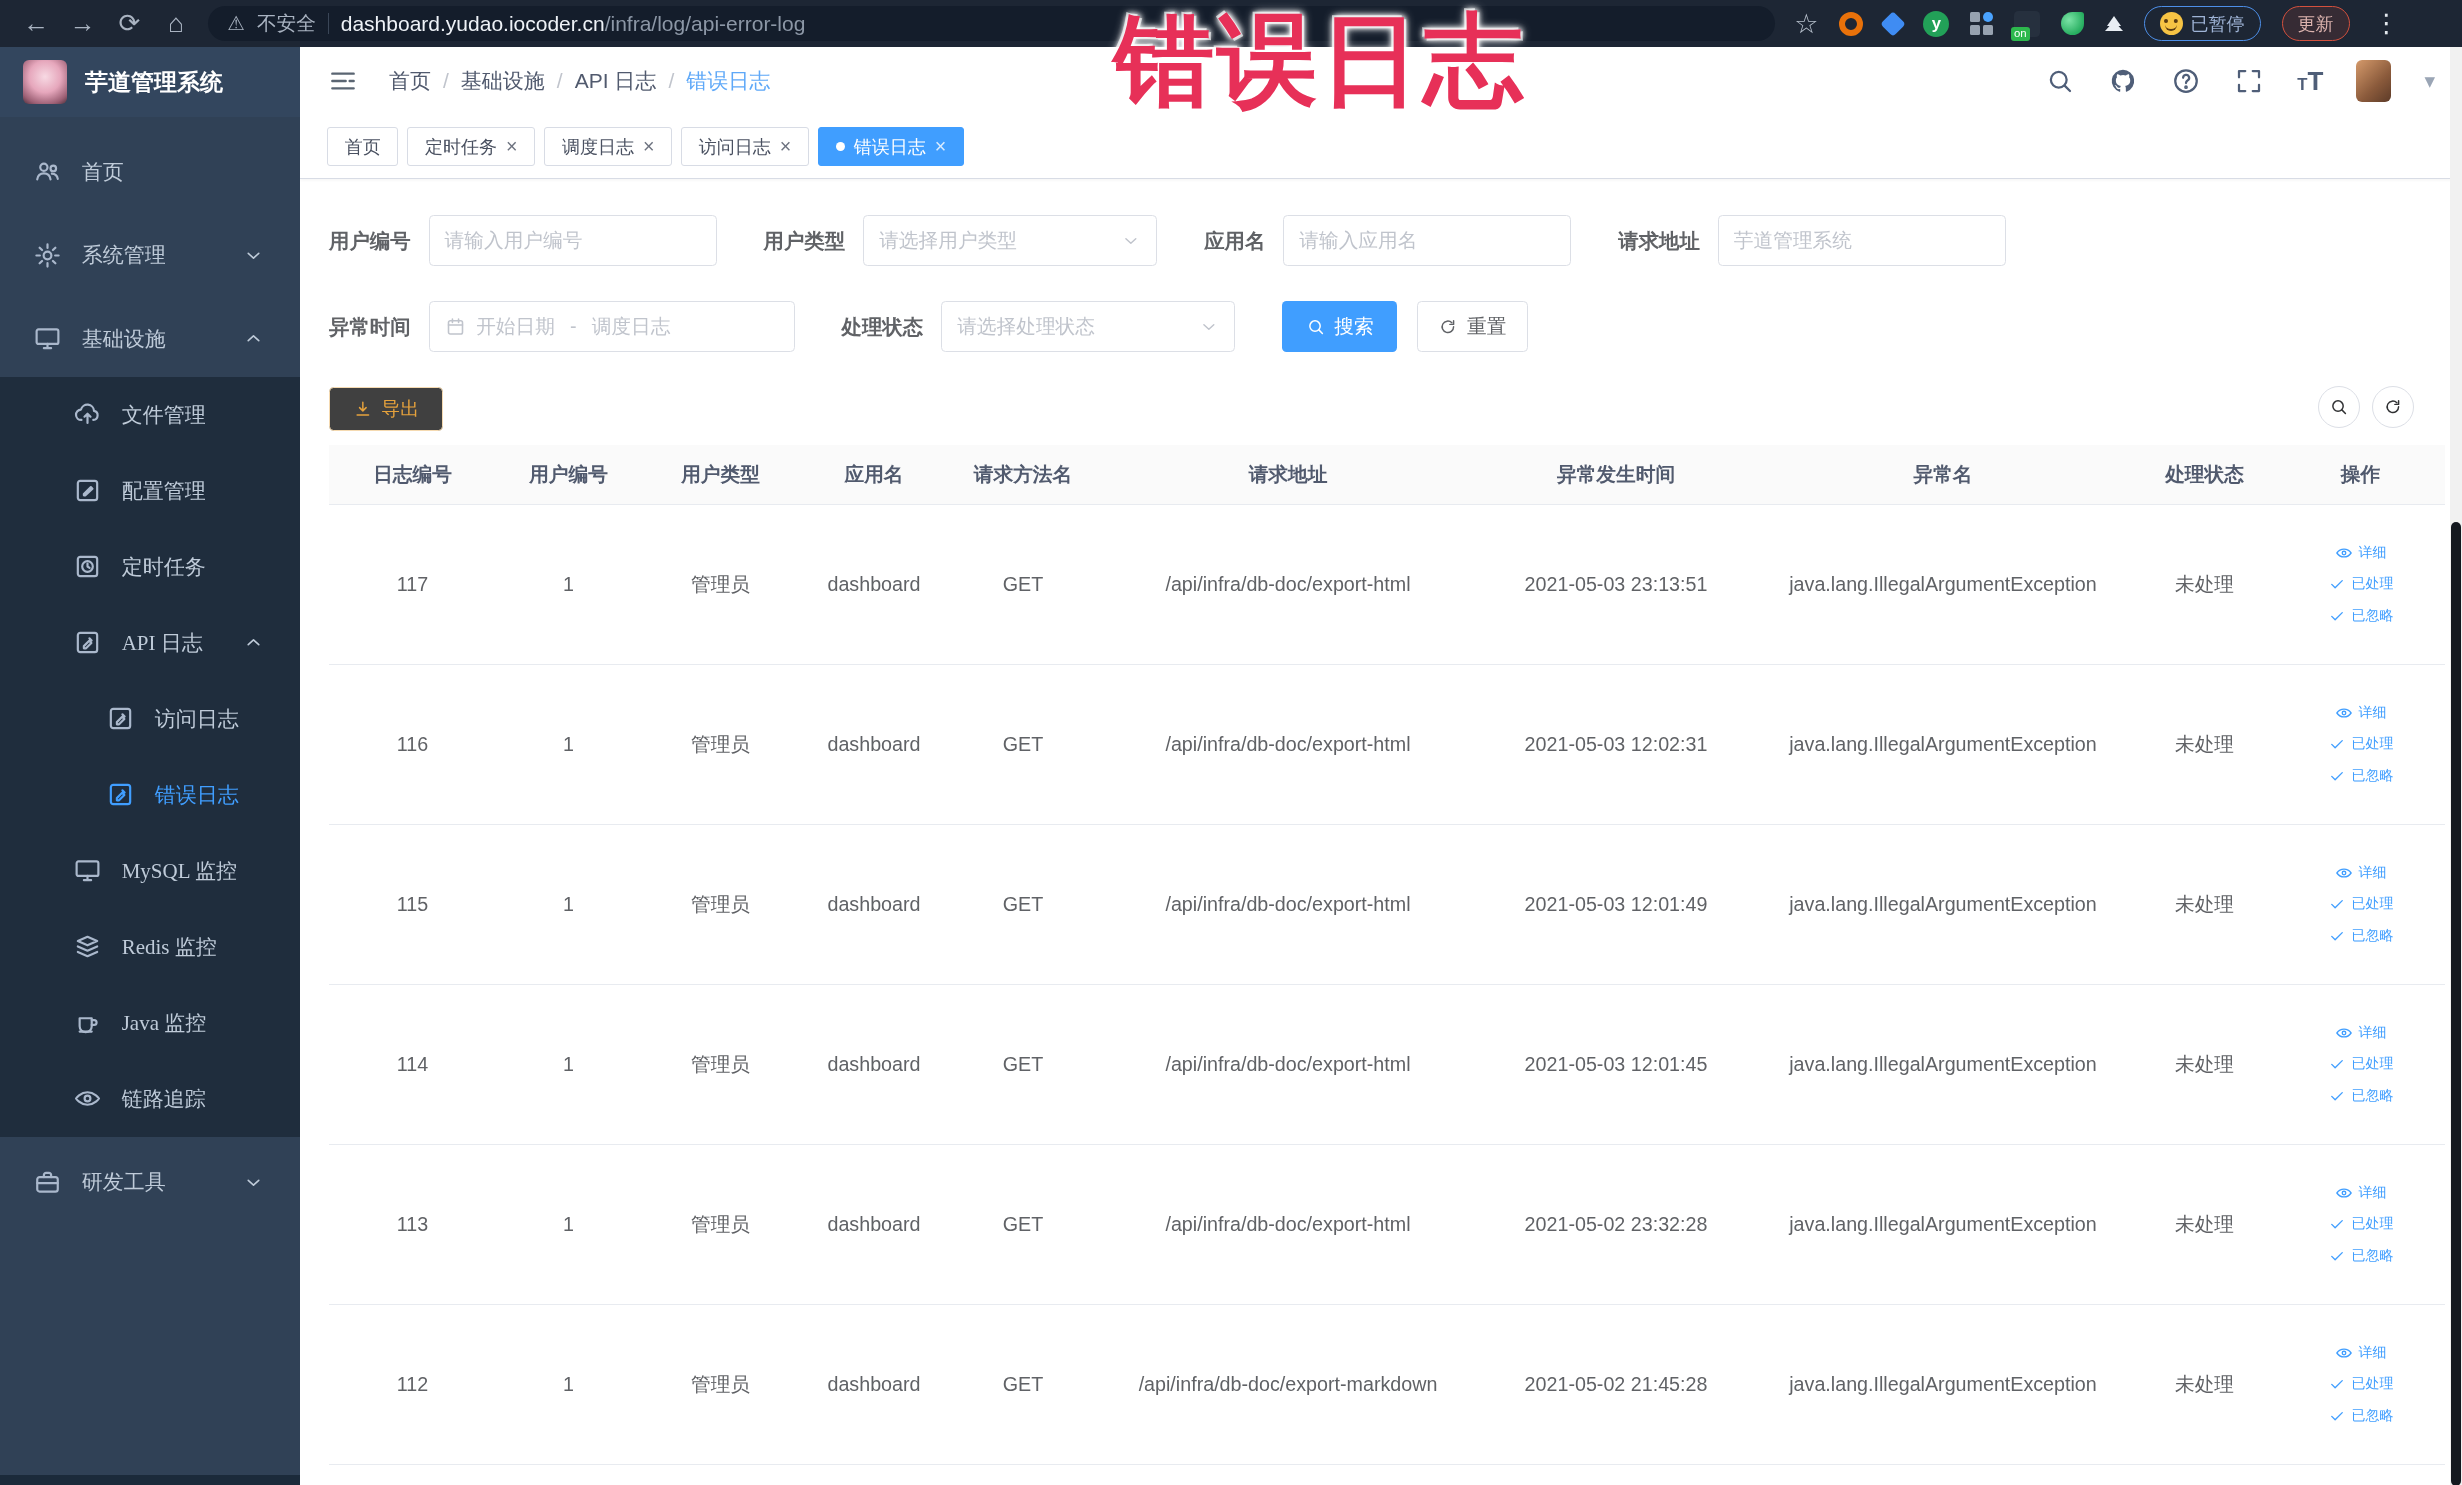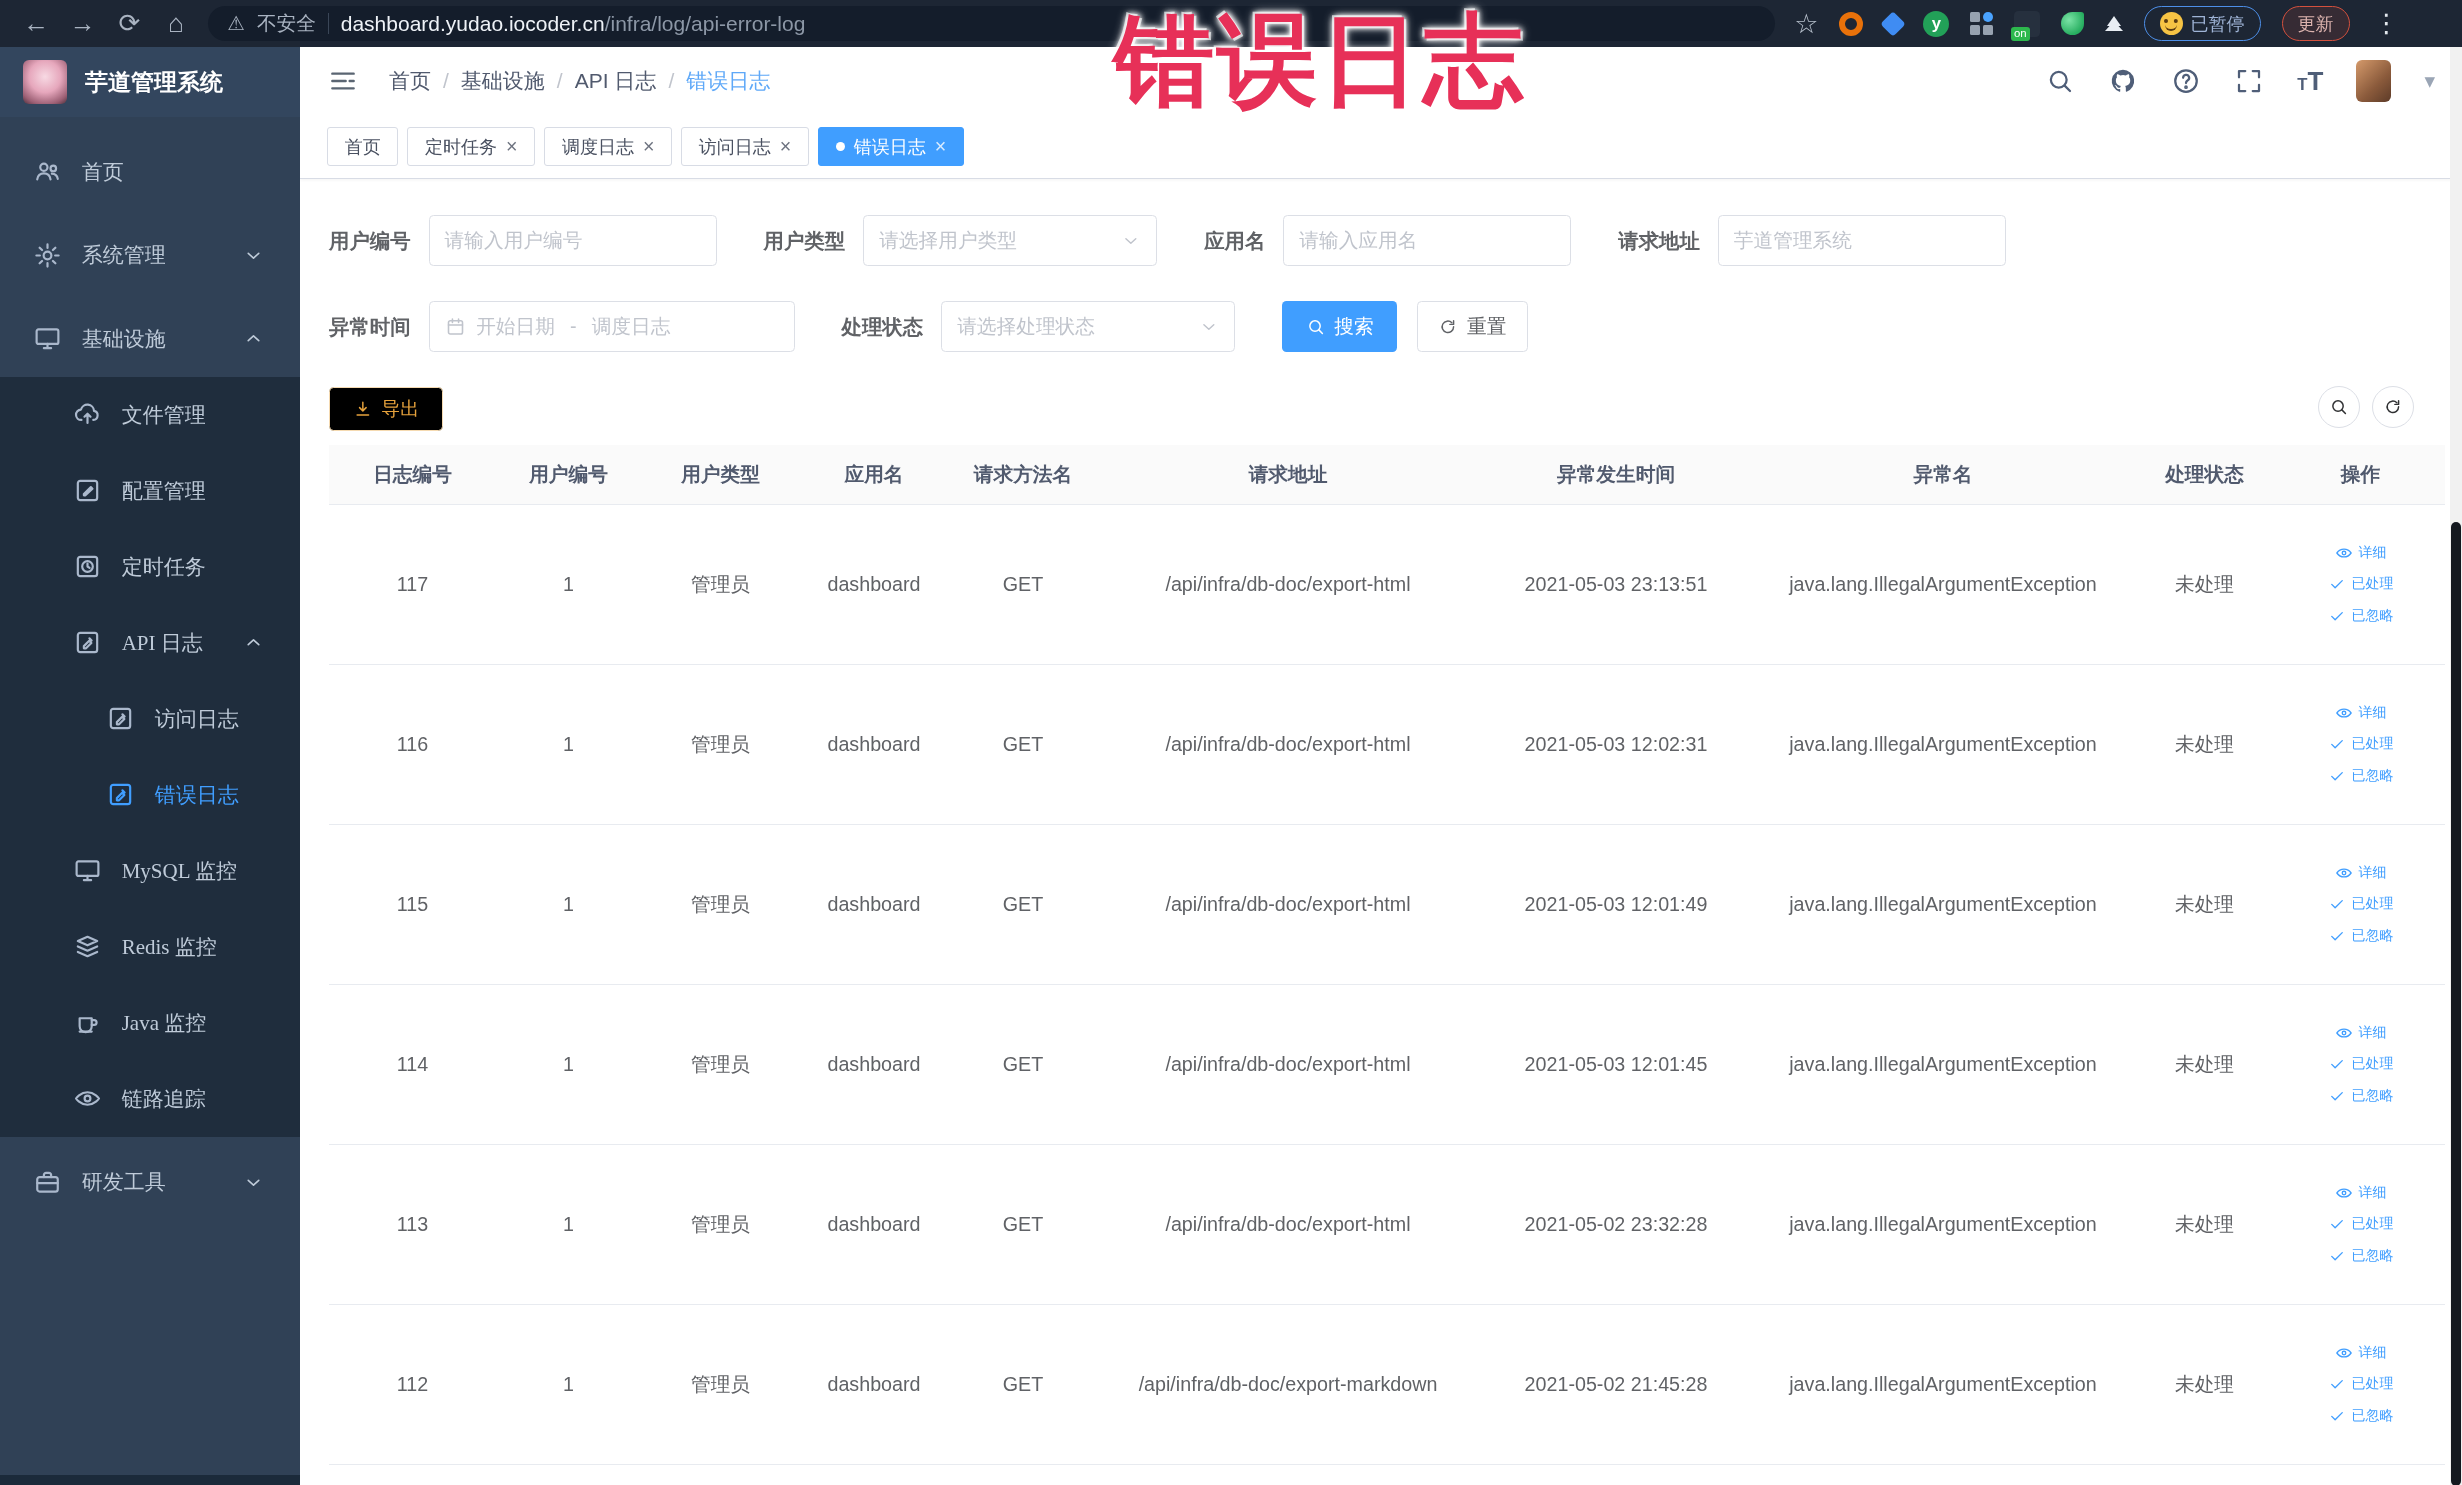--- a/index.html
+++ b/index.html
@@ -95,21 +95,21 @@
   .sel-caret svg { width:100%; height:100%; }
   .w-date { width:366px; gap:10.6px; }
   .date-sep { color:#c0c4cc; margin:0 4.5px; }
   .f-icon { width:21px; height:21px; color:#c0c4cc; flex:0 0 21px; }
   .f-icon svg { width:100%; height:100%; }
   .btn { height:51px; display:inline-flex; align-items:center; justify-content:center; gap:9px; border-radius:4.5px; font-size:19.7px; cursor:pointer; border:0.8px solid transparent; }
   .btn .bicon { width:19.7px; height:19.7px; }
   .btn .bicon svg { width:100%; height:100%; }
   .btn-search { background:#409eff; color:#fff; width:115px; margin-right:19.7px; }
   .btn-reset { background:#fff; color:#606266; border-color:#dcdfe6; width:111px; }
-  .btn-export { height:44px; background:#000000; border-color:#f5dab1; color:#e6a23c; width:114px; font-size:19px; }
+  .btn-export { height:44px; background:#404040; border-color:#f5dab1; color:#e6a23c; width:114px; font-size:19px; }
   .toolbar-row { display:flex; align-items:center; margin-bottom:13.6px; }
   .table-tools { position:absolute; top:207px; right:48px; display:flex; gap:12px; }
   .circle-btn { width:42px; height:42px; border-radius:50%; border:0.8px solid #dcdfe6; background:#fff; display:flex; align-items:center; justify-content:center; color:#303133; cursor:pointer; }
   .circle-btn .bicon { width:19.7px; height:19.7px; }
   .circle-btn svg { width:100%; height:100%; }
 
   
   .table { width:2116px; }
   .tgrid { display:grid; grid-template-columns:167px 145px 159px 148px 150px 380px 276px 378px 145px 167px; }
   .thead { background:#fafafa; border-bottom:1.5px solid #e8ebf0; }

